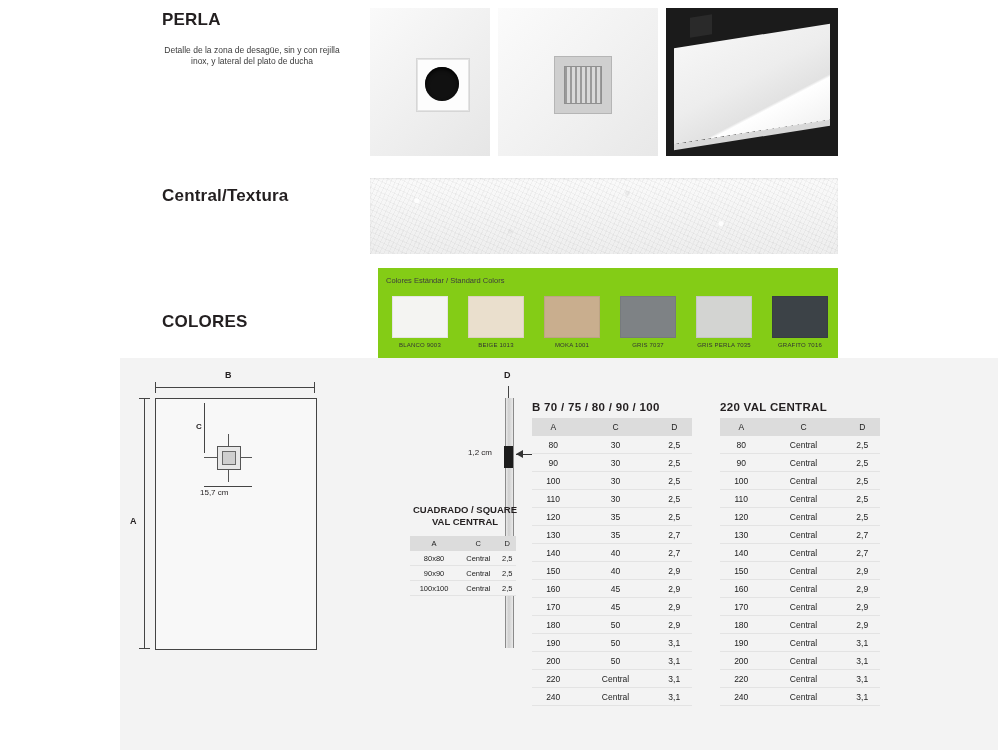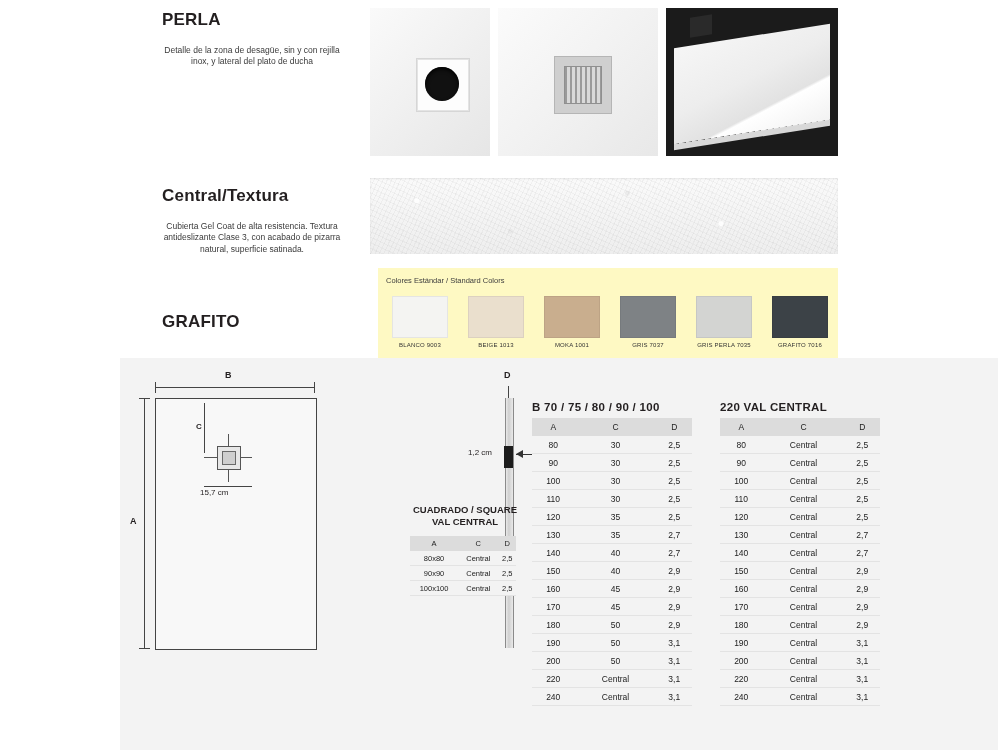--- a/index.html
+++ b/index.html
@@ -68,21 +68,21 @@
        radial-gradient(circle at 75% 60%, rgba(255,255,255,.9) 0 2px, rgba(0,0,0,0) 3px),
        repeating-linear-gradient(115deg, rgba(0,0,0,.035) 0 1px, rgba(0,0,0,0) 1px 4px),
        repeating-linear-gradient(25deg, rgba(0,0,0,.03) 0 1px, rgba(0,0,0,0) 1px 5px),
        linear-gradient(180deg,#fafafa,#eeeeee);
      box-shadow:0 1px 2px rgba(0,0,0,.08) inset;}
 
   
   #colores-title{position:absolute;left:162px;top:312px;}
   #colores-desc{position:absolute;left:162px;top:333px;}
   #colors-panel{position:absolute;left:378px;top:268px;width:460px;height:94px;
-     background:#fef9c3;}
+     background:#84cc16;}
   #colors-panel-label{position:absolute;left:8px;top:8px;font-size:7.5px;color:#3d3d3d;}
   .swatch-wrap{position:absolute;top:28px;width:56px;text-align:center;}
   .swatch{width:56px;height:42px;display:block;box-shadow:0 0 0 1px rgba(0,0,0,.06) inset;}
   .swatch-name{font-size:6px;color:#333;margin-top:4px;letter-spacing:.2px;}
 
   
   #tech-panel{position:absolute;left:120px;top:358px;width:878px;height:392px;
      background:#f3f3f3;}
 
   
@@ -157,24 +157,23 @@
     <div class="sq-frame" id="drain-grid-frame"></div>
     <div id="drain-grid-inner"></div>
   </div>
 
   <div class="photo" id="photo-side">
     <div id="side-tray"></div>
     <div id="side-drain-square"></div>
   </div>
 
   <div class="sec-title" id="cubierta-title">Central/Textura</div>
-  <div class="sec-desc" id="cubierta-desc">Cubierta Gel Coat de alta resistencia. Textura antideslizante Clase 3, con acabado de pizarra natural, superficie satinada.</div>
   <div id="texture-strip"></div>
 
-  <div class="sec-title" id="colores-title">GRAFITO</div>
+  <div class="sec-title" id="colores-title">COLORES</div>
 
   <div id="colors-panel">
     <div id="colors-panel-label">Colores Estándar / Standard Colors</div>
 
     <div class="swatch-wrap" style="left:14px;">
       <span class="swatch" style="background:#f4f4f2"></span>
       <div class="swatch-name">BLANCO 9003</div>
     </div>
     <div class="swatch-wrap" style="left:90px;">
       <span class="swatch" style="background:#eadfcd"></span>

